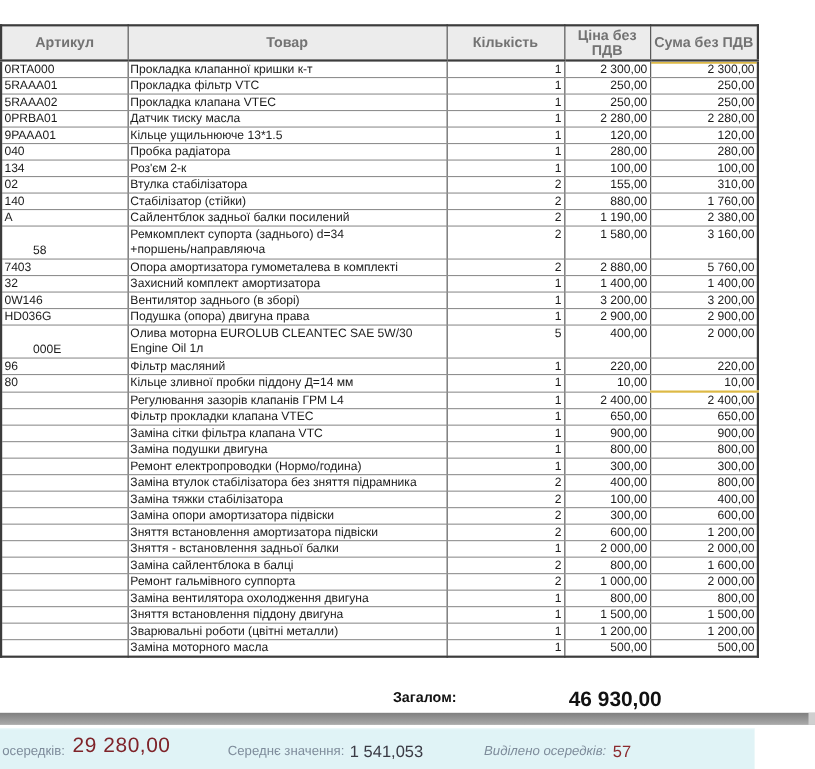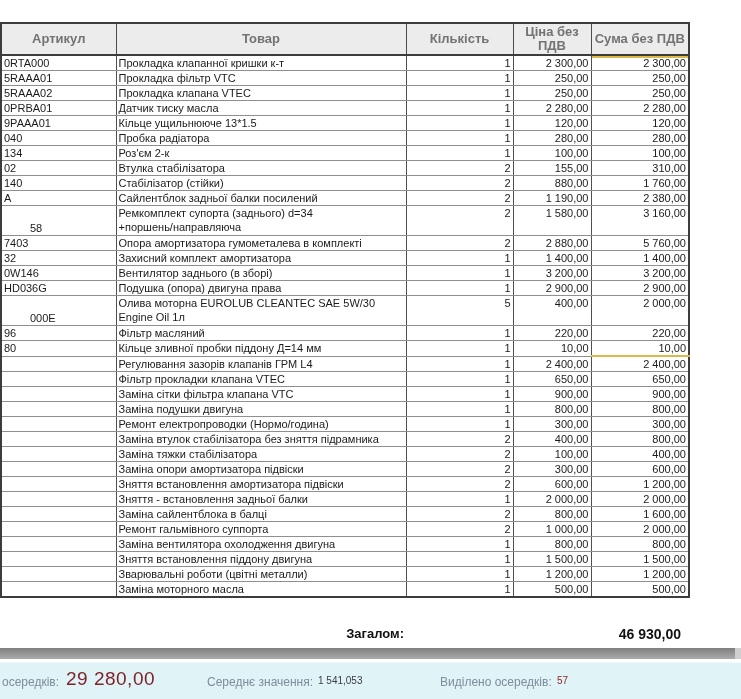--- a/index.html
+++ b/index.html
@@ -36,51 +36,51 @@
 
   
   td.sel {
     background:#f1f1f1;
     border-left:2px solid #ddb945; border-right:2px solid #ddb945;
   }
   tr.sel-first td.sel { box-shadow: inset 0 2px 0 #ddb945; }
   tr.sel-last  td.sel { border-bottom:2px solid #ddb945; }
 
   
-  .total-row { position:absolute; left:4px; top:626px; width:630px; height:18px; }
+  .total-row { position:absolute; left:15px; top:626px; width:630px; height:18px; }
   .total-label {
     position:absolute; left:200px; width:200px; text-align:right;
     font-size:13px; font-weight:bold; color:#111;
   }
   .total-value {
-    position:absolute; left:502px; width:175px; text-align:right;
-    font-size:14px; font-weight:bold; color:#111;
+    position:absolute; left:502px; width:175px; text-align:left;
+    font-size:19px; font-weight:bold; color:#111;
   }
 
   
   .hscroll {
     position:absolute; left:0; top:648px; width:741px; height:11px;
     background:linear-gradient(#7f7f7f, #ababab);
   }
   .hscroll-cap {
     position:absolute; right:0; top:0; width:6px; height:11px; background:#cfcfcf;
   }
 
   
   .statusbar {
-    position:absolute; left:0; top:662px; width:741px; height:37px;
+    position:absolute; left:0; top:662px; width:686px; height:37px;
     background:#e0f3f6; border-top:1px solid #eefafc;
   }
   .statusbar .lbl { position:absolute; top:12px; font-size:12px; color:#7e8c9b; white-space:nowrap; }
-  .statusbar .val { position:absolute; top:12px; font-size:10px; white-space:nowrap; }
+  .statusbar .val { position:absolute; top:12px; font-size:15px; white-space:nowrap; }
   .sum-label   { left:2px; }
   .sum-value   { left:66px; top:5px !important; font-size:19px !important; color:#7e2329; letter-spacing:0.5px; }
   .avg-label   { left:207px; }
   .avg-value   { left:318px; color:#3b3b45; }
-  .count-label { left:440px; }
+  .count-label { left:440px;font-style:italic; }
   .count-value { left:557px; color:#8b2a2e; }
 </style>
 </head>
 <body>
 
 <div class="screen">
 
   <table class="sheet">
     <colgroup>
       <col style="width:115px">

